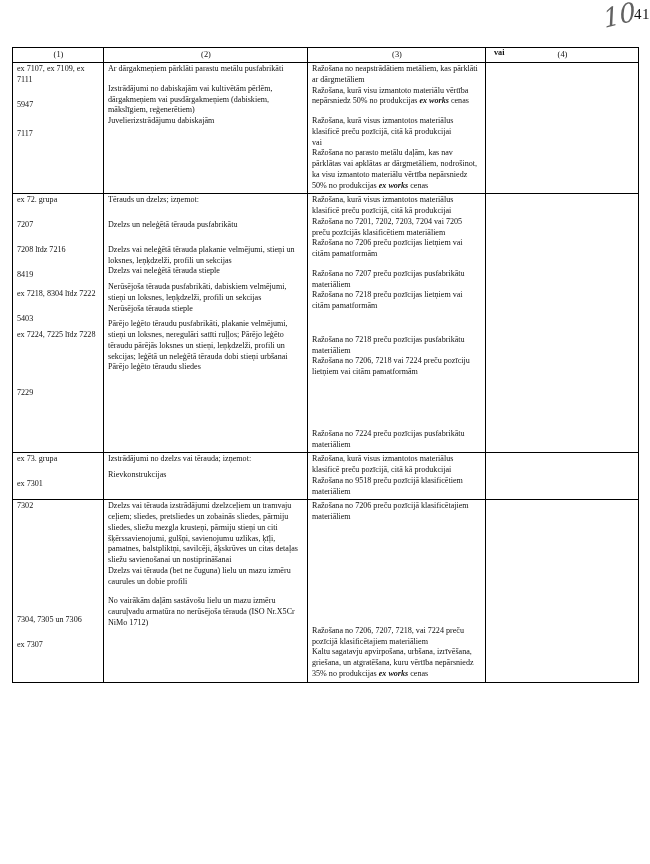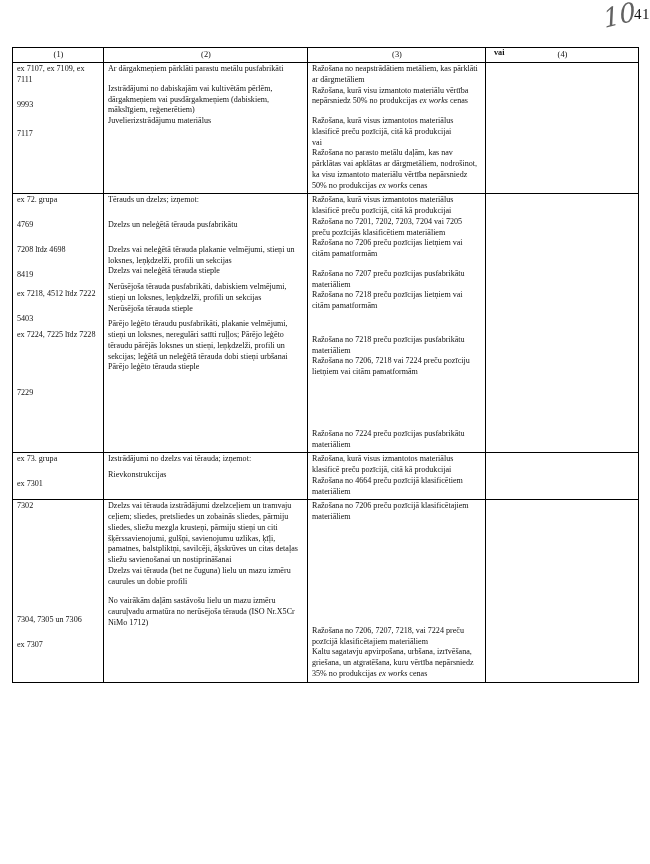--- a/index.html
+++ b/index.html
@@ -96,21 +96,21 @@
   
   tr.group > td {
     border-top: 1.4px solid #000;
   }
 
   
   .blk { margin: 0; }
   .sp { height: 9px; }
   .sp-sm { height: 5px; }
   .sp-lg { height: 14px; }
-  em { font-style: italic; }
+  em { font-style: italic; font-weight: bold; }
 
   td.c1cell { white-space: normal; }
   td.c4cell { }
 </style>
 </head>
 <body>
 
 <div class="page-head">
   <div class="page-number">41</div>
   <div class="hand-mark">10</div>
@@ -134,54 +134,54 @@
           <span class="num">(4)</span>
         </th>
       </tr>
     </thead>
     <tbody>
 
       <tr class="group">
         <td class="c1cell">
           <div class="blk">ex 7107, ex 7109, ex 7111</div>
           <div class="sp-lg"></div>
-          <div class="blk">9993</div>
+          <div class="blk">5947</div>
           <div class="sp-lg"></div>
           <div class="sp-sm"></div>
           <div class="blk">7117</div>
         </td>
         <td>
           <div class="blk">Ar dārgakmeņiem pārklāti parastu metālu pusfabrikāti</div>
           <div class="sp"></div>
           <div class="blk">Izstrādājumi no dabiskajām vai kultivētām pērlēm, dārgakmeņiem vai pusdārgakmeņiem (dabiskiem, mākslīgiem, reģenerētiem)</div>
-          <div class="blk">Juvelierizstrādājumu materiālus</div>
+          <div class="blk">Juvelierizstrādājumu dabiskajām</div>
         </td>
         <td>
           <div class="blk">Ražošana no neapstrādātiem metāliem, kas pārklāti ar dārgmetāliem</div>
           <div class="blk">Ražošana, kurā visu izmantoto materiālu vērtība nepārsniedz 50% no produkcijas <em>ex works</em> cenas</div>
           <div class="sp"></div>
           <div class="blk">Ražošana, kurā visus izmantotos materiālus klasificē preču pozīcijā, citā kā produkcijai</div>
           <div class="blk">vai</div>
           <div class="blk">Ražošana no parasto metālu daļām, kas nav pārklātas vai apklātas ar dārgmetāliem, nodrošinot, ka visu izmantoto materiālu vērtība nepārsniedz 50% no produkcijas <em>ex works</em> cenas</div>
         </td>
         <td class="c4cell">&nbsp;</td>
       </tr>
 
       <tr class="group">
         <td class="c1cell">
           <div class="blk">ex 72. grupa</div>
           <div class="sp-lg"></div>
-          <div class="blk">4769</div>
-          <div class="sp-lg"></div>
-          <div class="blk">7208 līdz 4698</div>
+          <div class="blk">7207</div>
+          <div class="sp-lg"></div>
+          <div class="blk">7208 līdz 7216</div>
           <div class="sp"></div>
           <div class="sp-sm"></div>
           <div class="blk">8419</div>
           <div class="sp"></div>
-          <div class="blk">ex 7218, 4512 līdz 7222</div>
+          <div class="blk">ex 7218, 8304 līdz 7222</div>
           <div class="sp"></div>
           <div class="sp-sm"></div>
           <div class="blk">5403</div>
           <div class="sp-sm"></div>
           <div class="blk">ex 7224, 7225 līdz 7228</div>
           <div class="sp-lg"></div>
             <div class="sp-lg"></div>
             <div class="sp-lg"></div>
           <div class="sp-sm"></div>
           <div class="blk">7229</div>
@@ -193,21 +193,21 @@
           <div class="blk">Dzelzs un neleģētā tērauda pusfabrikātu</div>
           <div class="sp"></div>
           <div class="sp-sm"></div>
           <div class="blk">Dzelzs vai neleģētā tērauda plakanie velmējumi, stieņi un loksnes, leņķdzelži, profili un sekcijas</div>
           <div class="blk">Dzelzs vai neleģētā tērauda stieple</div>
           <div class="sp-sm"></div>
           <div class="blk">Nerūsējoša tērauda pusfabrikāti, dabiskiem velmējumi, stieņi un loksnes, leņķdzelži, profili un sekcijas</div>
           <div class="blk">Nerūsējoša tērauda stieple</div>
           <div class="sp-sm"></div>
           <div class="blk">Pārējo leģēto tēraudu pusfabrikāti, plakanie velmējumi, stieņi un loksnes, neregulāri satīti ruļļos; Pārējo leģēto tēraudu pārējās loksnes un stieņi, leņķdzelži, profili un sekcijas; leģētā un neleģētā tērauda dobi stieņi urbšanai</div>
-          <div class="blk">Pārējo leģēto tērauda stieple</div>
+          <div class="blk">Pārējo leģēto tēraudu sliedes</div>
         </td>
         <td>
           <div class="blk">Ražošana, kurā visus izmantotos materiālus klasificē preču pozīcijā, citā kā produkcijai</div>
           <div class="blk">Ražošana no 7201, 7202, 7203, 7204 vai 7205 preču pozīcijās klasificētiem materiāliem</div>
           <div class="blk">Ražošana no 7206 preču pozīcijas lietņiem vai citām pamatformām</div>
           <div class="sp"></div>
           <div class="blk">Ražošana no 7207 preču pozīcijas pusfabrikātu materiāliem</div>
           <div class="blk">Ražošana no 7218 preču pozīcijas lietņiem vai citām pamatformām</div>
           <div class="sp"></div>
           <div class="sp-lg"></div>
@@ -229,21 +229,21 @@
           <div class="sp-sm"></div>
           <div class="blk">ex 7301</div>
         </td>
         <td>
           <div class="blk">Izstrādājumi no dzelzs vai tērauda; izņemot:</div>
           <div class="sp-sm"></div>
           <div class="blk">Rievkonstrukcijas</div>
         </td>
         <td>
           <div class="blk">Ražošana, kurā visus izmantotos materiālus klasificē preču pozīcijā, citā kā produkcijai</div>
-          <div class="blk">Ražošana no 4664 preču pozīcijā klasificētiem materiāliem</div>
+          <div class="blk">Ražošana no 9518 preču pozīcijā klasificētiem materiāliem</div>
         </td>
         <td class="c4cell">&nbsp;</td>
       </tr>
 
       <tr class="group">
         <td class="c1cell">
           <div class="blk">7302</div>
           <div class="sp-lg"></div>
             <div class="sp-lg"></div>
             <div class="sp-lg"></div>

